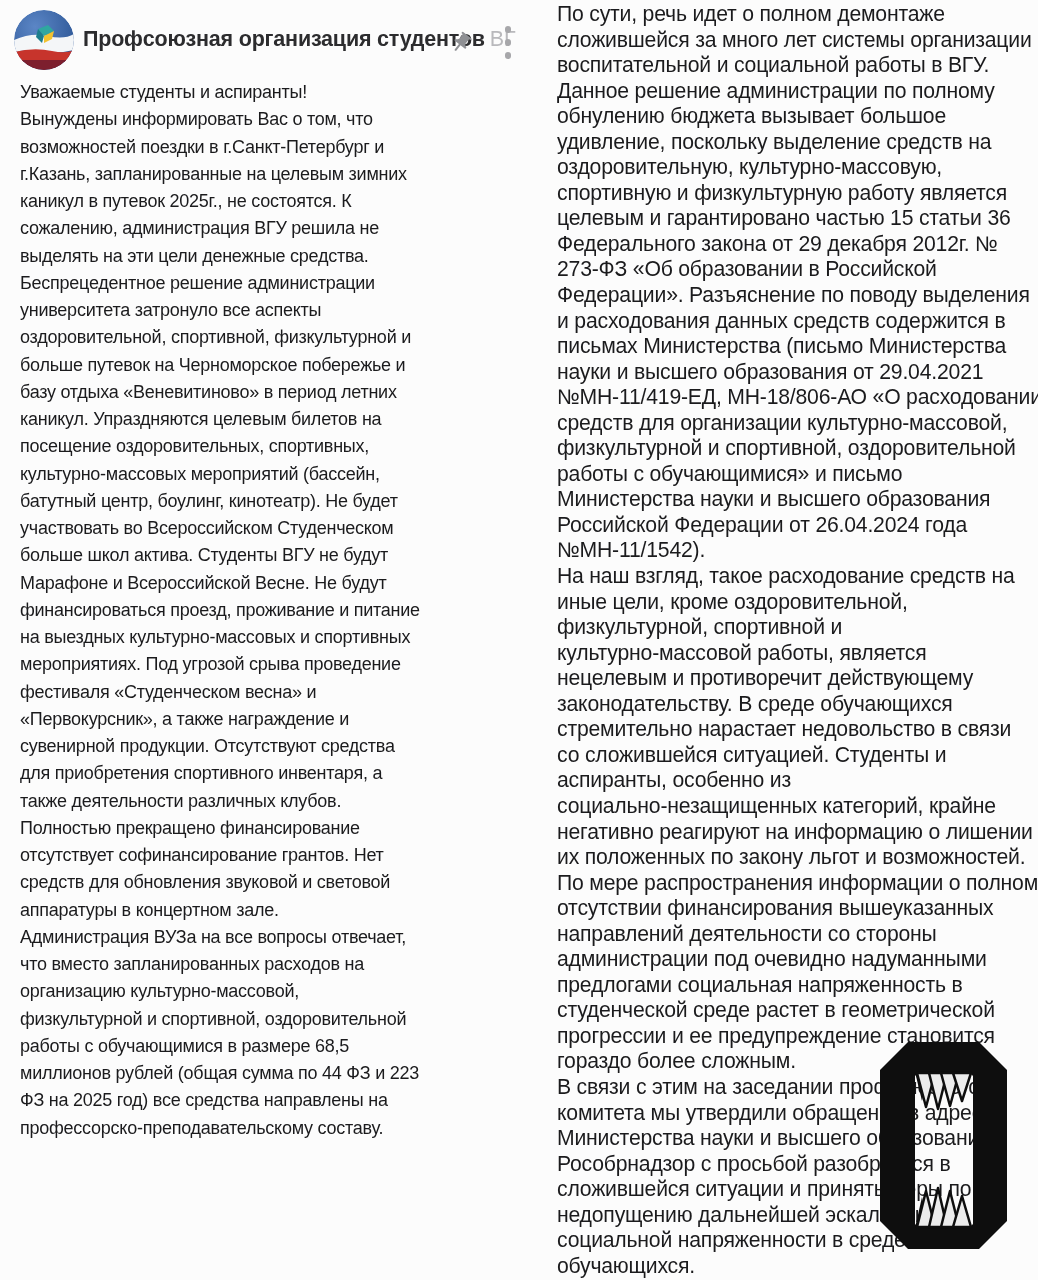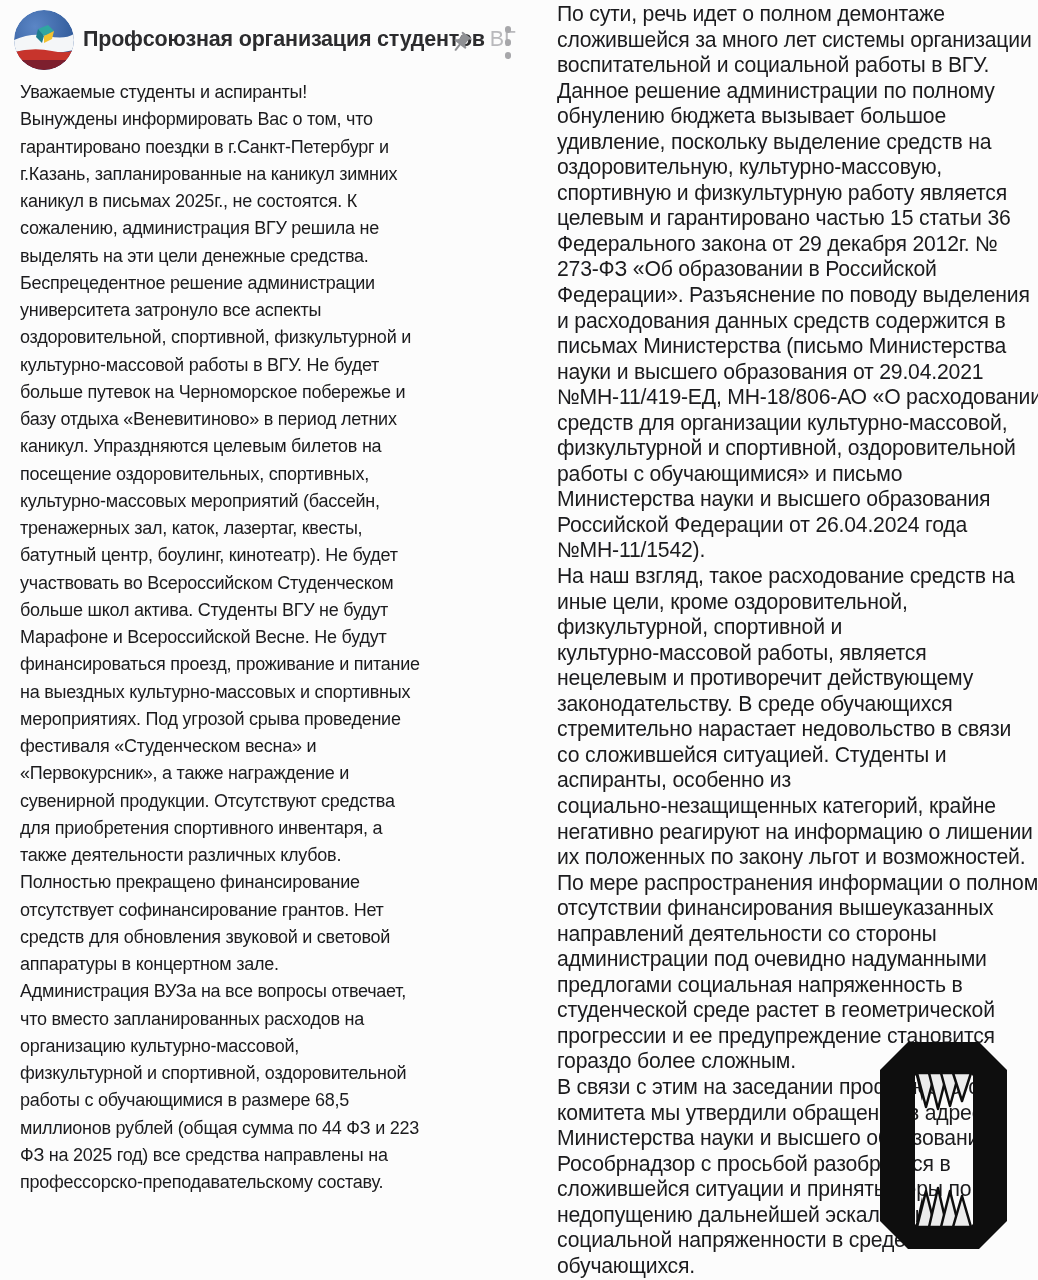--- a/index.html
+++ b/index.html
@@ -61,35 +61,33 @@
 
   <div class="kebab">
     <div class="dot"></div>
     <div class="dot"></div>
     <div class="dot"></div>
   </div>
 
   <div class="col col-left">
       <div class="ln">Уважаемые студенты и аспиранты!</div>
       <div class="ln">Вынуждены информировать Вас о том, что</div>
-      <div class="ln">гарантировано поездки в г.Санкт-Петербург и</div>
-      <div class="ln">г.Казань, запланированные на каникул зимних</div>
-      <div class="ln">каникул в письмах 2025г., не состоятся. К</div>
+      <div class="ln">возможностей поездки в г.Санкт-Петербург и</div>
+      <div class="ln">г.Казань, запланированные на целевым зимних</div>
+      <div class="ln">каникул в путевок 2025г., не состоятся. К</div>
       <div class="ln">сожалению, администрация ВГУ решила не</div>
       <div class="ln">выделять на эти цели денежные средства.</div>
       <div class="ln">Беспрецедентное решение администрации</div>
       <div class="ln">университета затронуло все аспекты</div>
       <div class="ln">оздоровительной, спортивной, физкультурной и</div>
-      <div class="ln">культурно-массовой работы в ВГУ. Не будет</div>
       <div class="ln">больше путевок на Черноморское побережье и</div>
       <div class="ln">базу отдыха «Веневитиново» в период летних</div>
       <div class="ln">каникул. Упраздняются целевым билетов на</div>
       <div class="ln">посещение оздоровительных, спортивных,</div>
       <div class="ln">культурно-массовых мероприятий (бассейн,</div>
-      <div class="ln">тренажерных зал, каток, лазертаг, квесты,</div>
       <div class="ln">батутный центр, боулинг, кинотеатр). Не будет</div>
       <div class="ln">участвовать во Всероссийском Студенческом</div>
       <div class="ln">больше школ актива. Студенты ВГУ не будут</div>
       <div class="ln">Марафоне и Всероссийской Весне. Не будут</div>
       <div class="ln">финансироваться проезд, проживание и питание</div>
       <div class="ln">на выездных культурно-массовых и спортивных</div>
       <div class="ln">мероприятиях. Под угрозой срыва проведение</div>
       <div class="ln">фестиваля «Студенческом весна» и</div>
       <div class="ln">«Первокурсник», а также награждение и</div>
       <div class="ln">сувенирной продукции. Отсутствуют средства</div>

